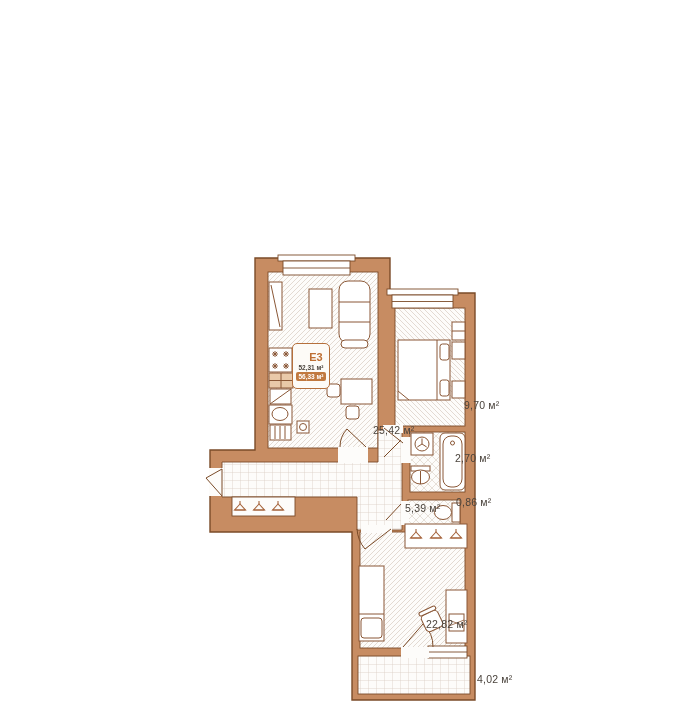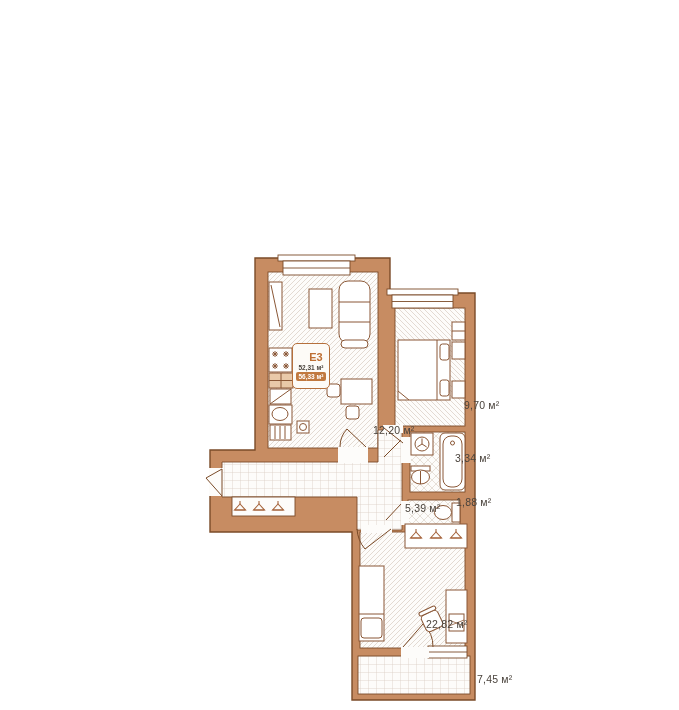--- a/index.html
+++ b/index.html
@@ -215,27 +215,27 @@
       <rect x="449" y="614" width="15" height="17"></rect>
       <path d="M449,620 L464,626 M449,626 L464,620" stroke-width="0.8"></path>
     </g>
     <g transform="translate(432,621) rotate(-25)">
       <rect x="-9" y="-9" width="18" height="18" rx="4"></rect>
       <rect x="-9" y="-13" width="18" height="4" rx="2"></rect>
     </g>
   </g>
 </svg>
 
-<div class="area-label" style="left:330px;top:424px">12,20 м²</div>
+<div class="area-label" style="left:330px;top:424px">25,42 м²</div>
 <div class="area-label" style="left:421px;top:399px">9,70 м²</div>
-<div class="area-label" style="left:412px;top:452px">3,34 м²</div>
-<div class="area-label" style="left:413px;top:496px">1,88 м²</div>
+<div class="area-label" style="left:412px;top:452px">2,70 м²</div>
+<div class="area-label" style="left:413px;top:496px">0,86 м²</div>
 <div class="area-label" style="left:362px;top:502px">5,39 м²</div>
 <div class="area-label" style="left:383px;top:618px">22,82 м²</div>
-<div class="area-label" style="left:434px;top:673px">7,45 м²</div>
+<div class="area-label" style="left:434px;top:673px">4,02 м²</div>
 
 <div class="badge">
   <div class="unit">E3</div>
   <div class="a1">52,31 м²</div>
   <div class="a2">56,33 м²</div>
 </div>
 
 </div>
 
 </body></html>

